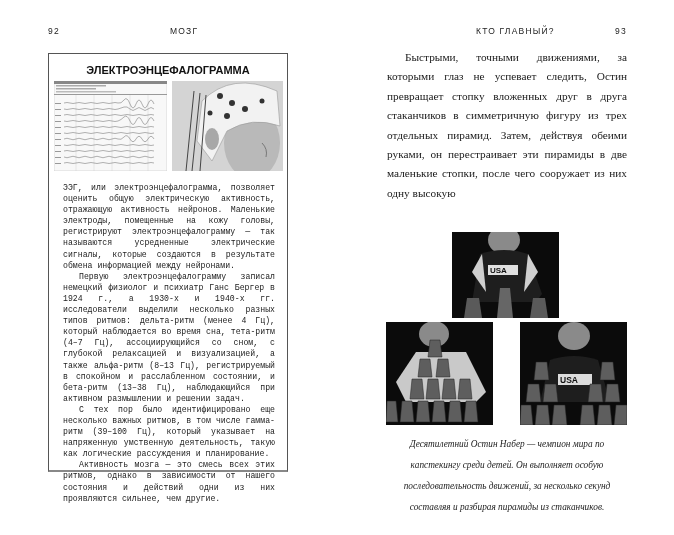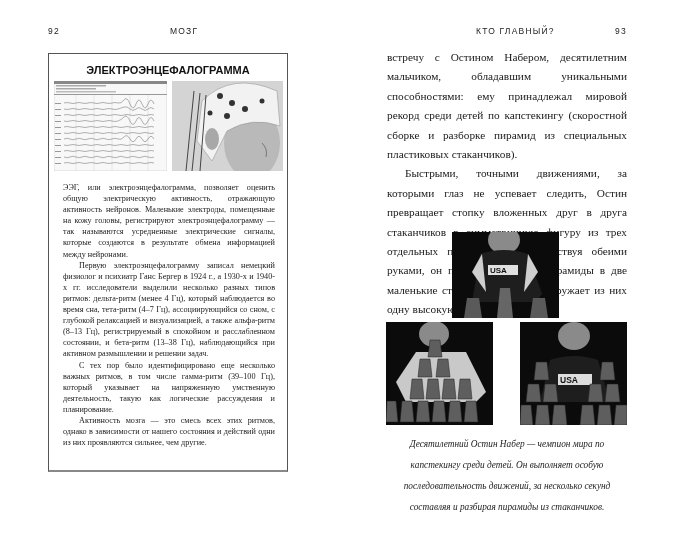--- a/index.html
+++ b/index.html
@@ -11,21 +11,21 @@
   .pnum-left { left:48px; }
   .rh-left { left:157px;margin-left:13px; }
   .rh-right { left:139px; }
   .pnum-right { left:278px; }
 
   .sidebar { position:absolute; left:48px; top:53px; width:240px; height:419px; border:1.5px solid #555; border-bottom:2.5px solid #888; box-sizing:border-box; }
   .sb-title { position:absolute; top:10px; left:0; width:100%; text-align:center; font-family:"Liberation Sans", sans-serif; font-weight:bold; font-size:11px; color:#111; }
   .figs { position:absolute; top:27px; left:5px; width:230px; height:90px; }
   .eeg { position:absolute; left:0; top:0; width:113px; height:90px; background:#fafafa; }
   .headpic { position:absolute; left:118px; top:0; width:111px; height:90px; background:linear-gradient(90deg,#cfcfcf 0%,#dcdcdc 40%,#e8e8e8 100%); overflow:hidden; }
-  .sb-text { position:absolute; top:128px; left:14px; width:212px; font-family:Liberation Serif, serif; font-size:8.2px; line-height:11.1px; color:#222; text-align:justify; }
+  .sb-text { position:absolute; top:128px; left:14px; width:212px; font-family:Liberation Mono, monospace; font-size:8.2px; line-height:11.1px; color:#222; text-align:justify; }
   .sb-text p { margin:0; }
   .sb-text p.ind { text-indent:16px; }
 
   .body-text { position:absolute; left:50px; top:48px; width:240px; font-family:"Liberation Serif", serif; font-size:11.3px; line-height:19.4px; color:#1a1a1a; text-align:justify; }
   .body-text p { margin:0; }
   .body-text p.ind { text-indent:18px; }
 
   .photo { position:absolute; background:#0ea5e9; overflow:hidden; }
   .ph1 { left:115px; top:232px; width:107px; height:86px; }
   .ph2 { left:49px; top:322px; width:107px; height:103px; }
@@ -110,21 +110,20 @@
       <p class="ind">Активность мозга — это смесь всех этих ритмов, однако в зависимости от нашего состояния и действий одни из них проявляются сильнее, чем другие.</p>
     </div>
   </div>
 </div>
 
 <div class="page right">
   <span class="runhead rh-right">КТО ГЛАВНЫЙ?</span>
   <span class="runhead pnum-right">93</span>
 
   <div class="body-text">
-    <p>встречу с Остином Набером, десятилетним мальчиком, обладавшим уникальными способностями: ему принадлежал мировой рекорд среди детей по капстекингу (скоростной сборке и разборке пирамид из специальных пластиковых стаканчиков).</p>
     <p class="ind">Быстрыми, точными движениями, за которыми глаз не успевает следить, Остин превращает стопку вложенных друг в друга стаканчиков в симметричную фигуру из трех отдельных пирамид. Затем, действуя обеими руками, он перестраивает эти пирамиды в две маленькие стопки, после чего сооружает из них одну высокую</p>
   </div>
 
   <div class="photo ph1">
     <svg width="107" height="86" viewBox="0 0 107 86">
       <rect width="107" height="86" fill="#0b0b0b"></rect>
       <ellipse cx="52" cy="8" rx="16" ry="14" fill="#8a8a8a"></ellipse>
       <path d="M20 70 L28 22 Q52 14 76 22 L90 62 L84 70 Z" fill="#1e1e1e"></path>
       <path d="M20 40 L30 22 L34 60 Z" fill="#cfcfcf"></path>
       <path d="M86 40 L76 22 L72 60 Z" fill="#cfcfcf"></path>

